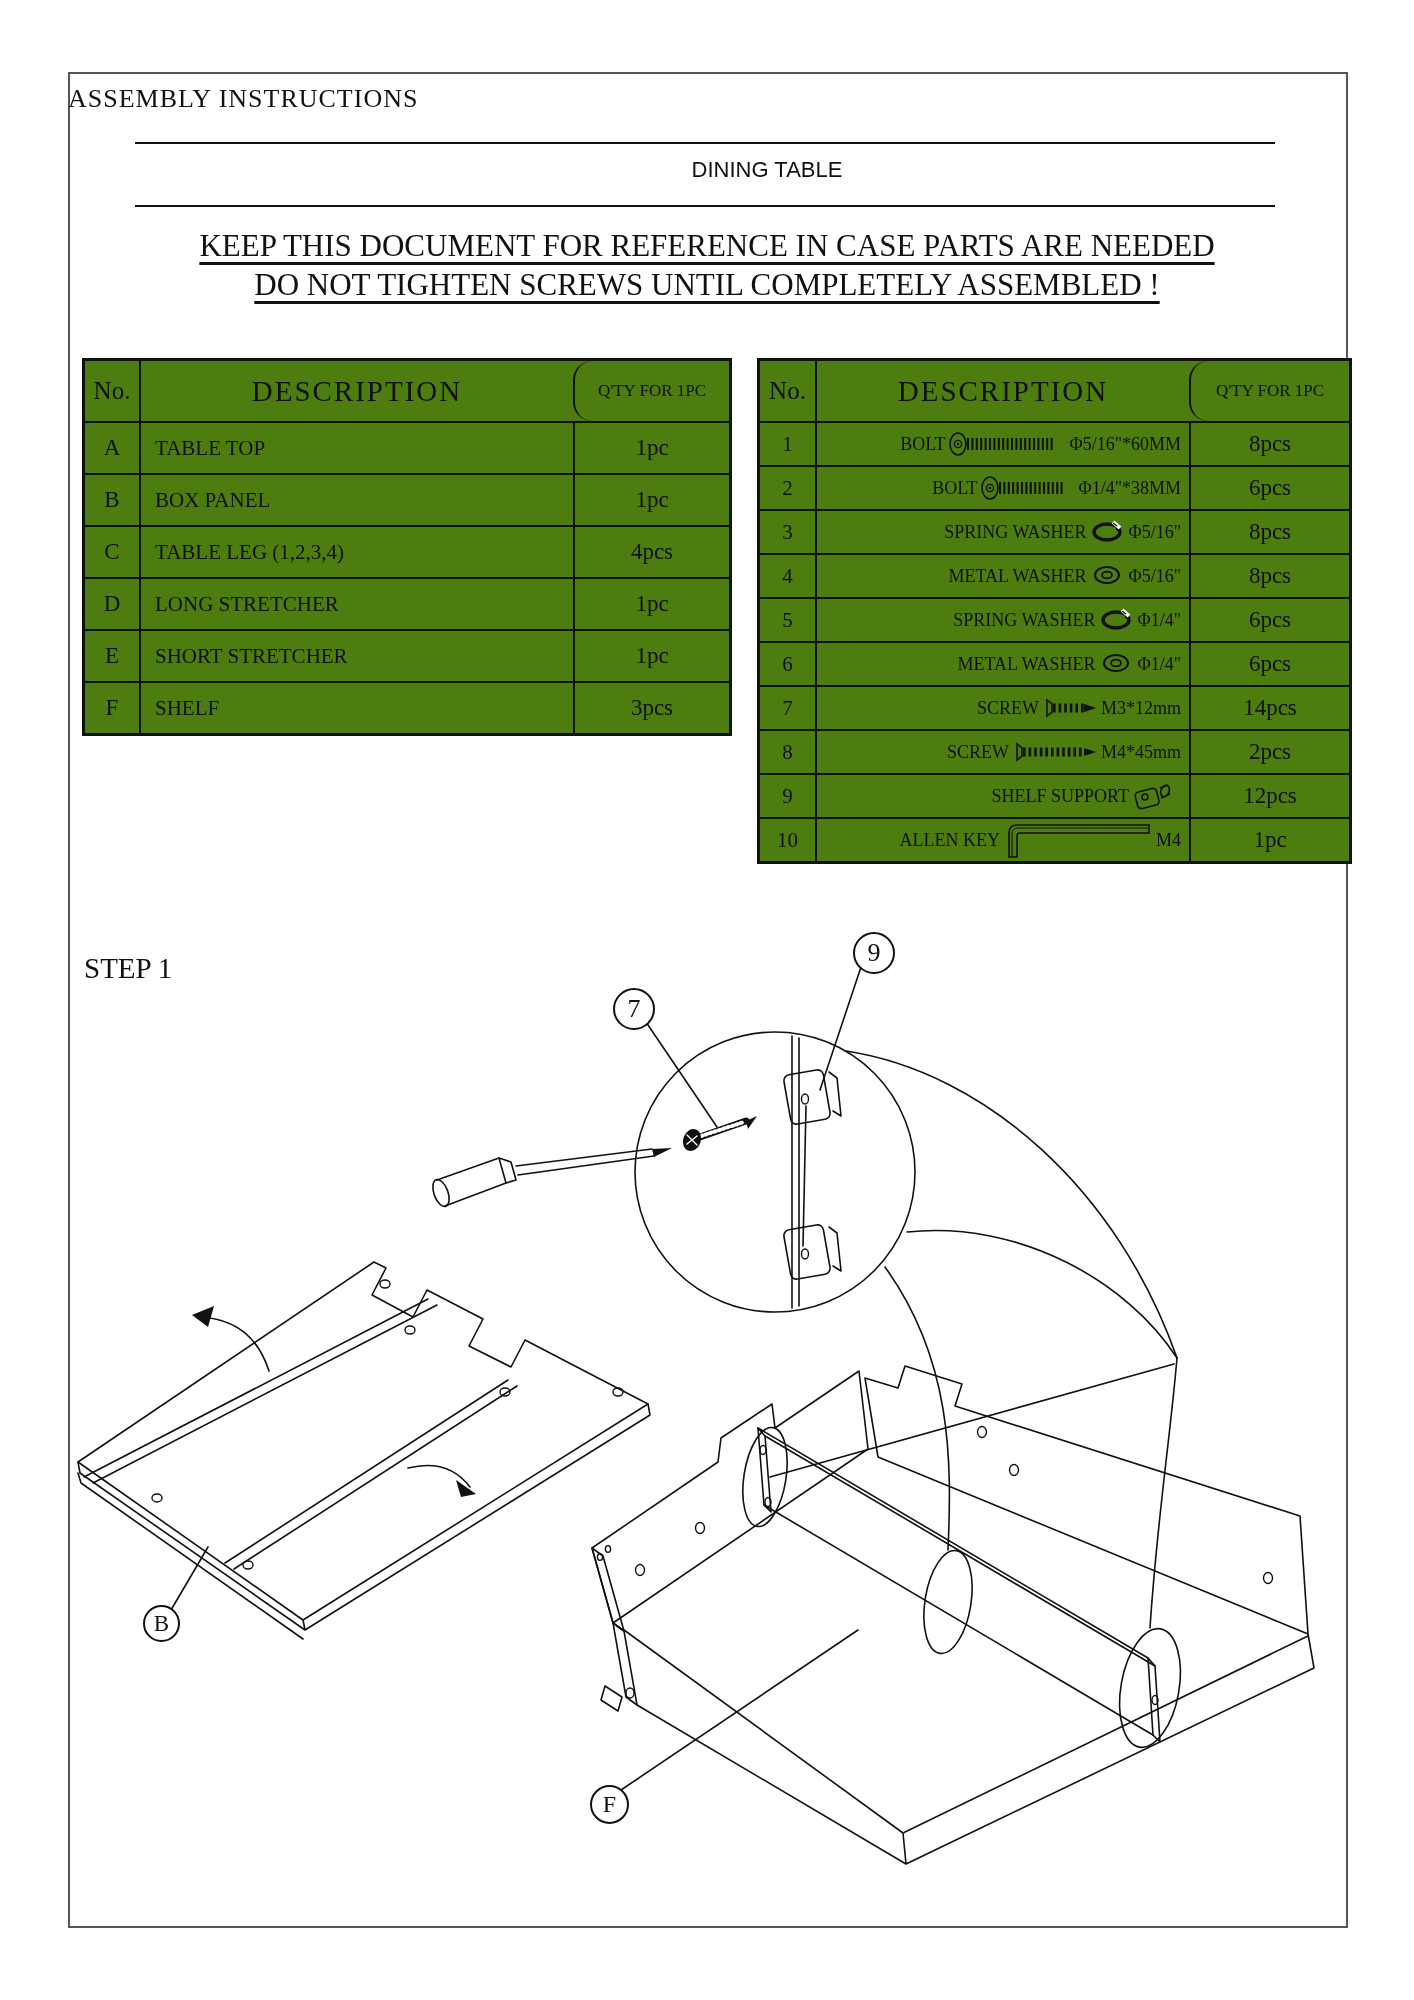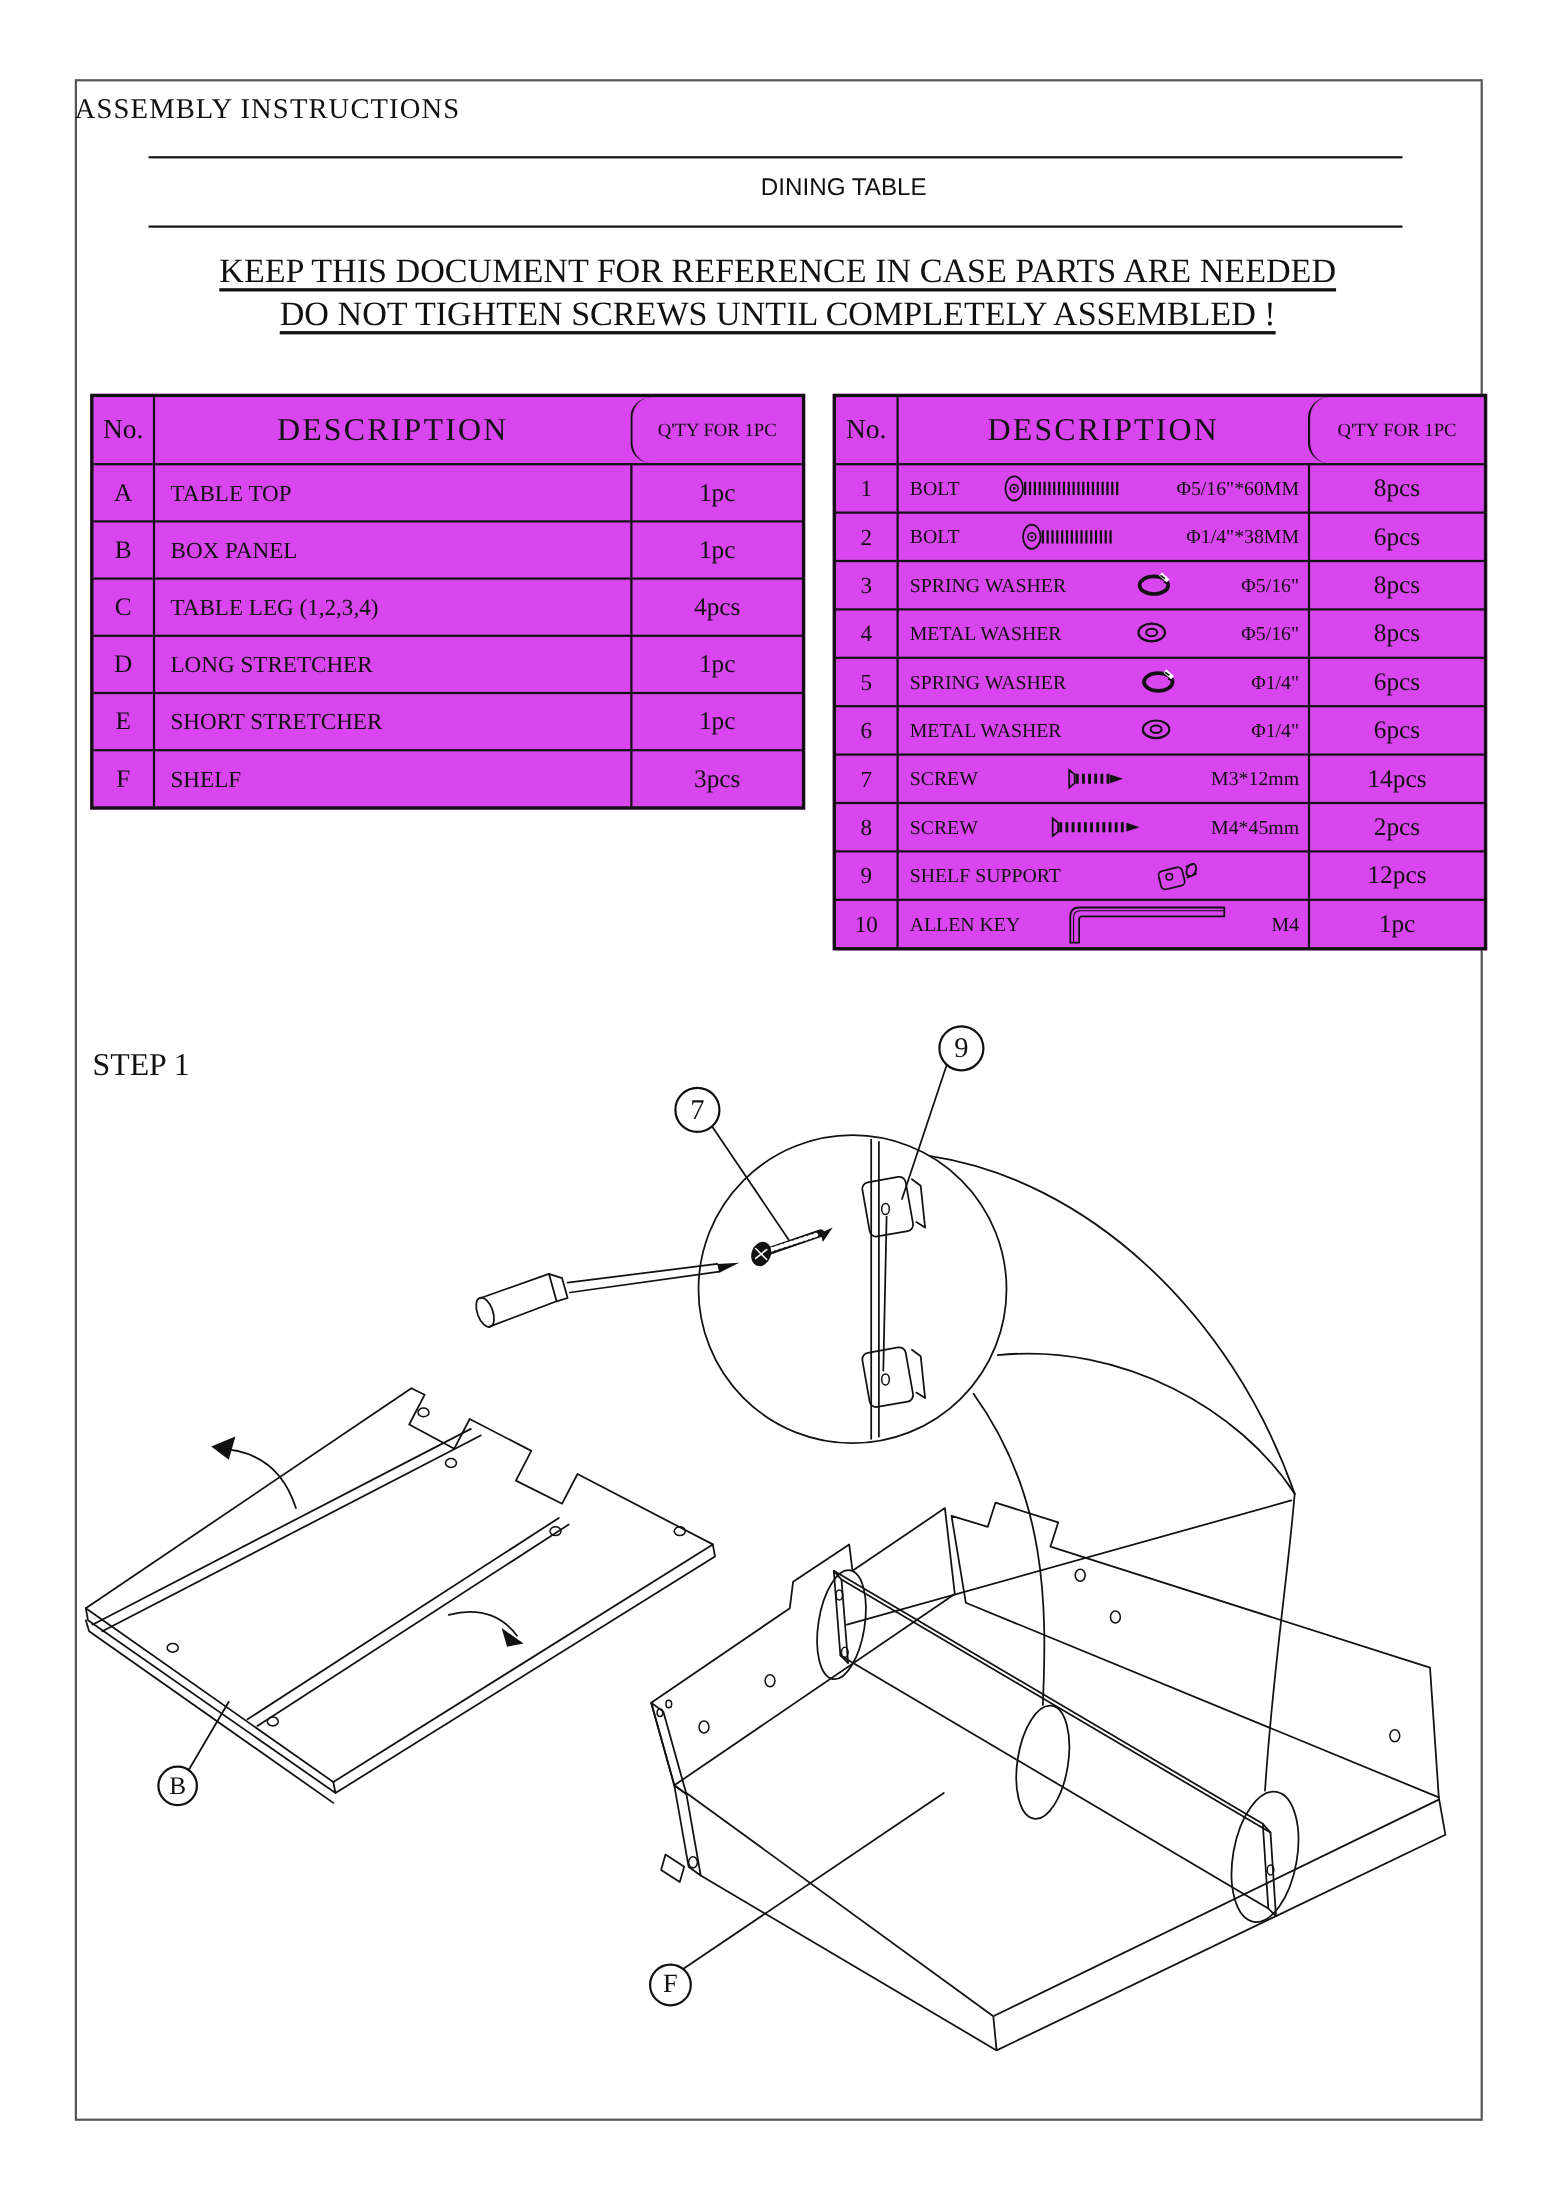--- a/index.html
+++ b/index.html
@@ -6,40 +6,40 @@
   body{width:1414px;height:2000px;position:relative;font-family:"Liberation Serif",serif;color:#111;}
   .page-border{position:absolute;left:68px;top:72px;width:1276px;height:1852px;border:2px solid #555;background:#fff;}
   .abs{position:absolute;}
   .serif{font-family:"Liberation Serif",serif;}
   .sans{font-family:"Liberation Sans",sans-serif;}
   .doc-title{left:68px;top:84px;width:1362px;font-size:26px;letter-spacing:1px;}
   .doc-subtitle{left:68px;top:157px;width:1398px;text-align:center;font-size:22px;}
   .rule{position:absolute;height:2px;background:#111;}
   .warn{left:68px;top:0;width:1278px;text-align:center;font-size:31px;text-decoration:underline;text-underline-offset:6px;}
   
-  .tbl{position:absolute;border:3px solid #111;background:#d946ef;}
+  .tbl{position:absolute;border:3px solid #111;background:#4d7c0f;}
   .trow{display:grid;}
   .cell{display:flex;align-items:center;border-top:2px solid #111;}
   .trow:first-child .cell{border-top:none;}
   .c2,.c3{border-left:2px solid #111;}
   .center{justify-content:center;text-align:center;}
   .ptable{left:82px;top:358px;width:644px;}
   .ptable .trow{grid-template-columns:54px 1fr 156px;height:52px;}
   .ptable .hrowh{height:60px;}
   .htable{left:757px;top:358px;width:589px;}
   .htable .trow{grid-template-columns:55px 1fr 160px;height:44px;}
   .htable .hrowh{height:60px;}
   .h-no{font-size:25px;}
   .h-desc{font-size:29px;letter-spacing:2px;}
   .h-qty{font-size:17px;border-radius:19px;}
   .p-no{font-size:23px;}
   .p-desc{font-size:21px;padding-left:14px;}
   .p-qty{font-size:23px;}
   .hw-no{font-size:21px;}
-  .hw-desc{font-size:18px;padding:0 8px 0 10px;justify-content:space-between;gap:3px;}
+  .hw-desc{font-size:18px;padding:0 8px 0 10px;justify-content:flex-end;gap:3px;}
   .hw-qty{font-size:23px;}
   .hw-desc svg{flex:0 0 auto;}
   .step-label{left:84px;top:952px;font-size:29px;}
   .callout{position:absolute;border:2px solid #111;border-radius:50%;background:#fff;display:flex;align-items:center;justify-content:center;z-index:5;}
   #diagram{position:absolute;left:0;top:0;pointer-events:none;}
 </style>
 </head>
 <body>
 
 <div class="page-border"></div>

